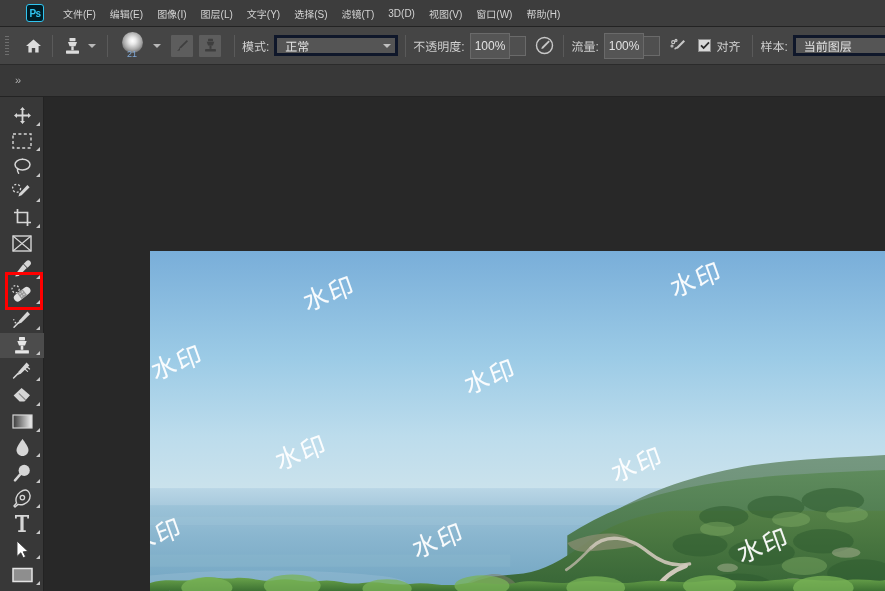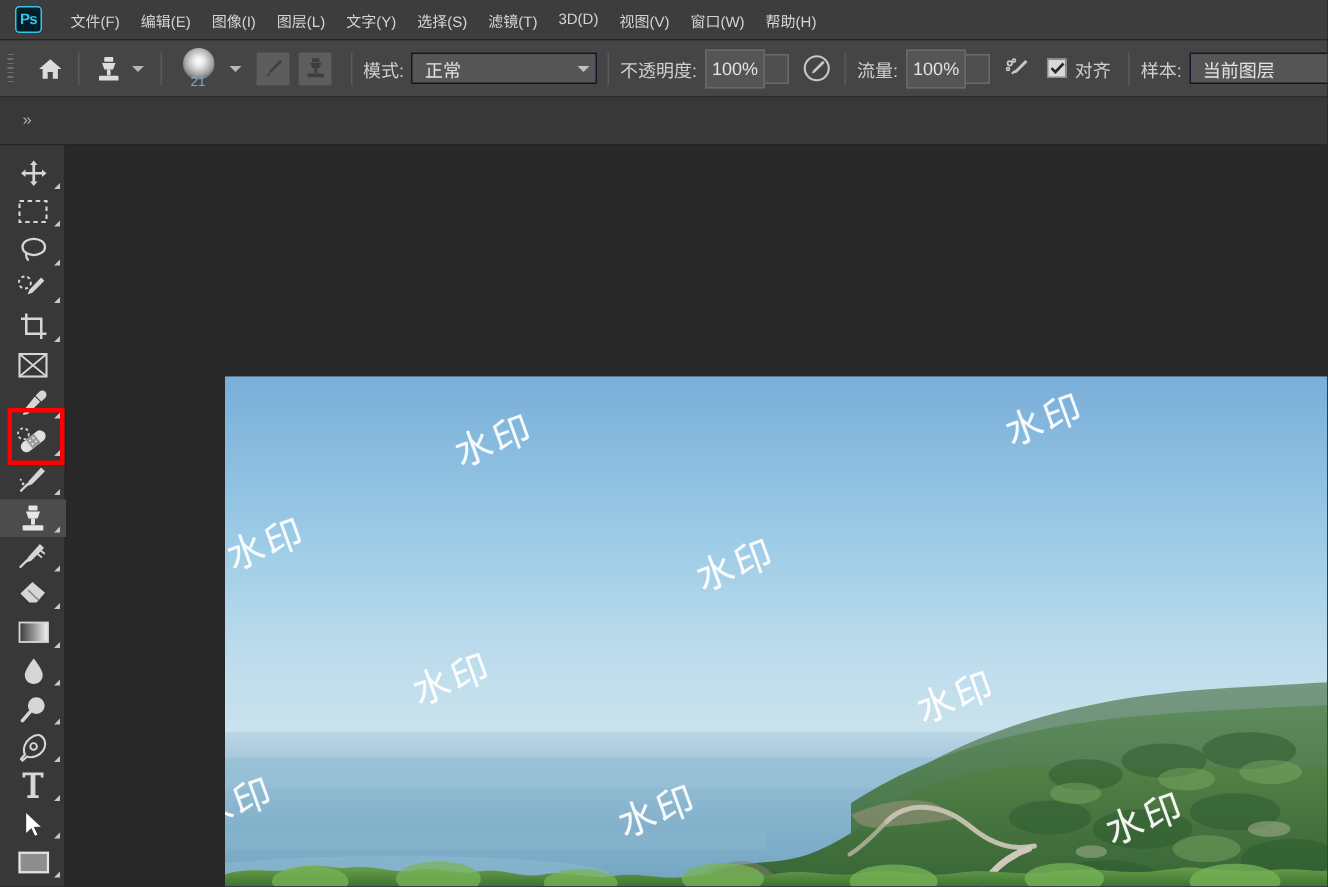--- a/index.html
+++ b/index.html
@@ -11,20 +11,21 @@
     -webkit-font-smoothing: antialiased;
   }
   #app { position: relative; width: 885px; height: 591px; }
 
   
   .menubar {
     position: absolute; left: 0; top: 0; width: 885px; height: 27px;
     background: #3d3d3d;
     display: flex; align-items: center;
     border-bottom: 1px solid #232323;
+    padding-left: 16px;
   }
   .ps-logo {
     width: 18px; height: 18px; margin-left: 10px; margin-right: 12px;
     background: #001d26; border: 1px solid #31c5f0; border-radius: 3px;
     color: #31c5f0; font-size: 10px; font-weight: bold;
     display: flex; align-items: center; justify-content: center;
     letter-spacing: -0.5px; flex: none;
   }
   .menu-item {
     color: #d4d4d4; font-size: 10px; padding: 4px 7px;
@@ -61,21 +62,21 @@
     display:flex; flex-direction:column; align-items:center; justify-content:flex-start;
   }
   .brush-dot {
     width: 21px; height: 21px; border-radius: 50%;
     background: radial-gradient(circle at 50% 42%, #ffffff 0%, #e8e8e8 22%, #a8a8a8 55%, #6a6a6a 78%, #525252 100%);
     margin-top: 1px;
   }
   .brush-num { font-size: 9px; color: #7fa8d8; line-height: 9px; margin-top: -3px; }
   .ob-label { color: #cfcfcf; font-size: 12px; white-space: nowrap; margin-right: 5px; }
   .ob-select {
-    height: 21px; background: #555555; border: 1px solid #0f172a;
+    height: 21px; background: #555555; border: 3px solid #0f172a;
     display: flex; align-items: center; justify-content: space-between;
     padding: 0 4px 0 8px; color: #e2e2e2; font-size: 12px; flex:none;
   }
   .ob-select .sel-chev {
     width:0;height:0;border-left:4px solid transparent;border-right:4px solid transparent;
     border-top:4px solid #c0c0c0; margin-left:6px;
   }
   .ob-num {
     height: 20px; min-width: 40px; background: #555555; border: 1px solid #6a6a6a;
     display:flex;align-items:center;justify-content:center;

